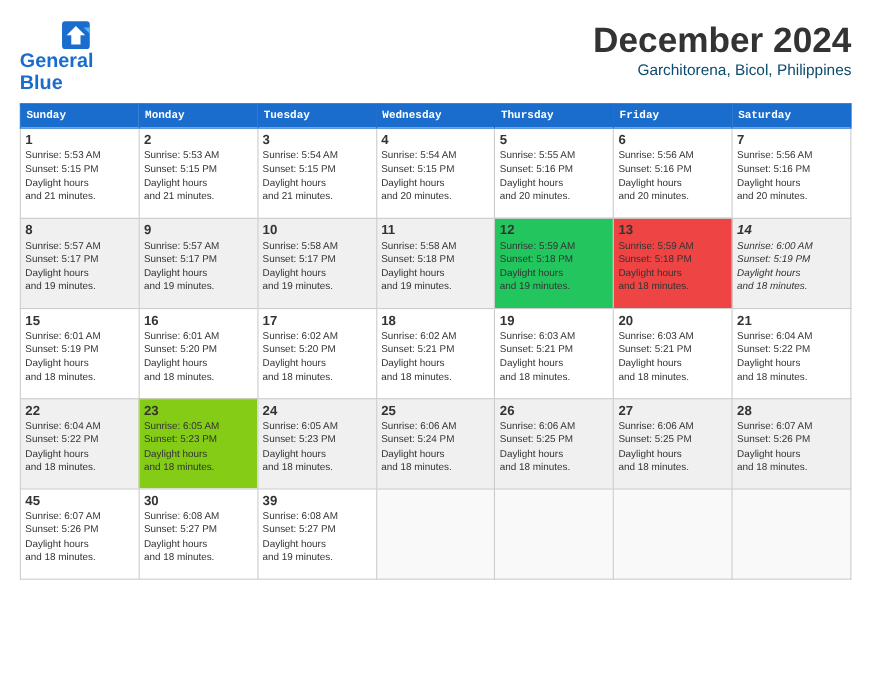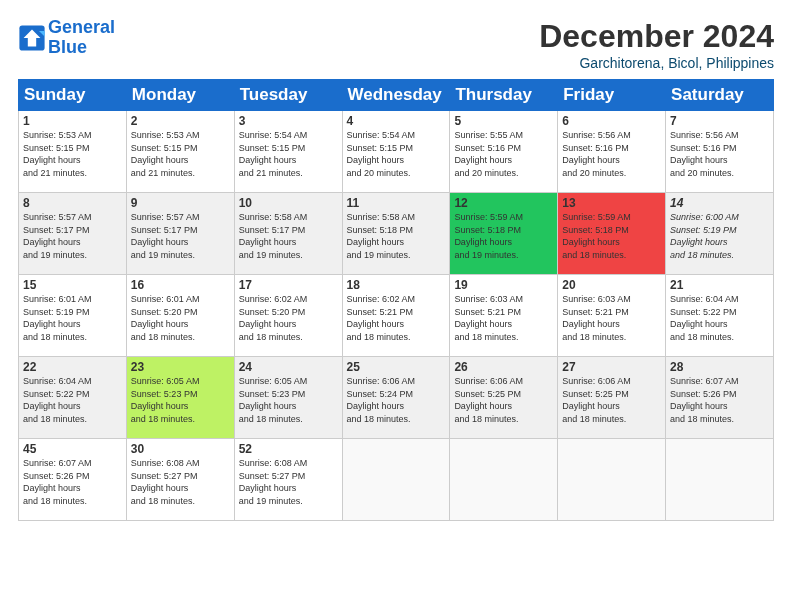--- a/index.html
+++ b/index.html
@@ -16,21 +16,22 @@
       padding: 18px 18px 10px 18px;
     }
     .header {
       display: flex;
       justify-content: space-between;
       align-items: flex-start;
       margin-bottom: 8px;
     }
     .logo {
       display: flex;
-      align-items: center;
+      align-items: flex-end;
+      flex-direction: column;
     }
     .logo-text {
       font-size: 18px;
       font-weight: bold;
       color: #333;
       line-height: 1.1;
     }
     .logo-text .blue { color: #1a6dcc; }
     .logo-icon {
       width: 28px;
@@ -52,23 +53,24 @@
     .calendar {
       width: 100%;
       border-collapse: collapse;
       font-size: 9.5px;
     }
     .calendar th {
       background: #1a6dcc;
       color: #fff;
       text-align: left;
       padding: 5px 5px;
-      font-size: 17px;
+      font-size: 10px;
       font-weight: bold;
       border: 1px solid #1a6dcc;
+      font-family: Liberation Mono, monospace;
     }
     .calendar td {
       border: 1px solid #ccc;
       vertical-align: top;
       padding: 3px 4px;
       width: calc(100% / 7);
       height: 82px;
     }
     .calendar tr:nth-child(even) td {
       background: #f5f5f5;
@@ -325,21 +327,21 @@
         <tr class="row-even">
           <td style="background: rgb(240, 240, 240);">
         <span class="day-number">22</span>
         <div class="day-info">
           Sunrise: 6:04 AM<br>
           Sunset: 5:22 PM<br>
           Daylight hours<br>
           and 18 minutes.
         </div>
       </td>
-          <td style="background: #bef264;">
+          <td style="background: #84cc16;">
         <span class="day-number">23</span>
         <div class="day-info">
           Sunrise: 6:05 AM<br>
           Sunset: 5:23 PM<br>
           Daylight hours<br>
           and 18 minutes.
         </div>
       </td>
           <td style="background: rgb(240, 240, 240);">
         <span class="day-number">24</span>
@@ -400,21 +402,21 @@
           <td>
         <span class="day-number">30</span>
         <div class="day-info">
           Sunrise: 6:08 AM<br>
           Sunset: 5:27 PM<br>
           Daylight hours<br>
           and 18 minutes.
         </div>
       </td>
           <td>
-        <span class="day-number">52</span>
+        <span class="day-number">39</span>
         <div class="day-info">
           Sunrise: 6:08 AM<br>
           Sunset: 5:27 PM<br>
           Daylight hours<br>
           and 19 minutes.
         </div>
       </td>
           <td class="empty-cell"></td>
           <td class="empty-cell"></td>
           <td class="empty-cell"></td>

